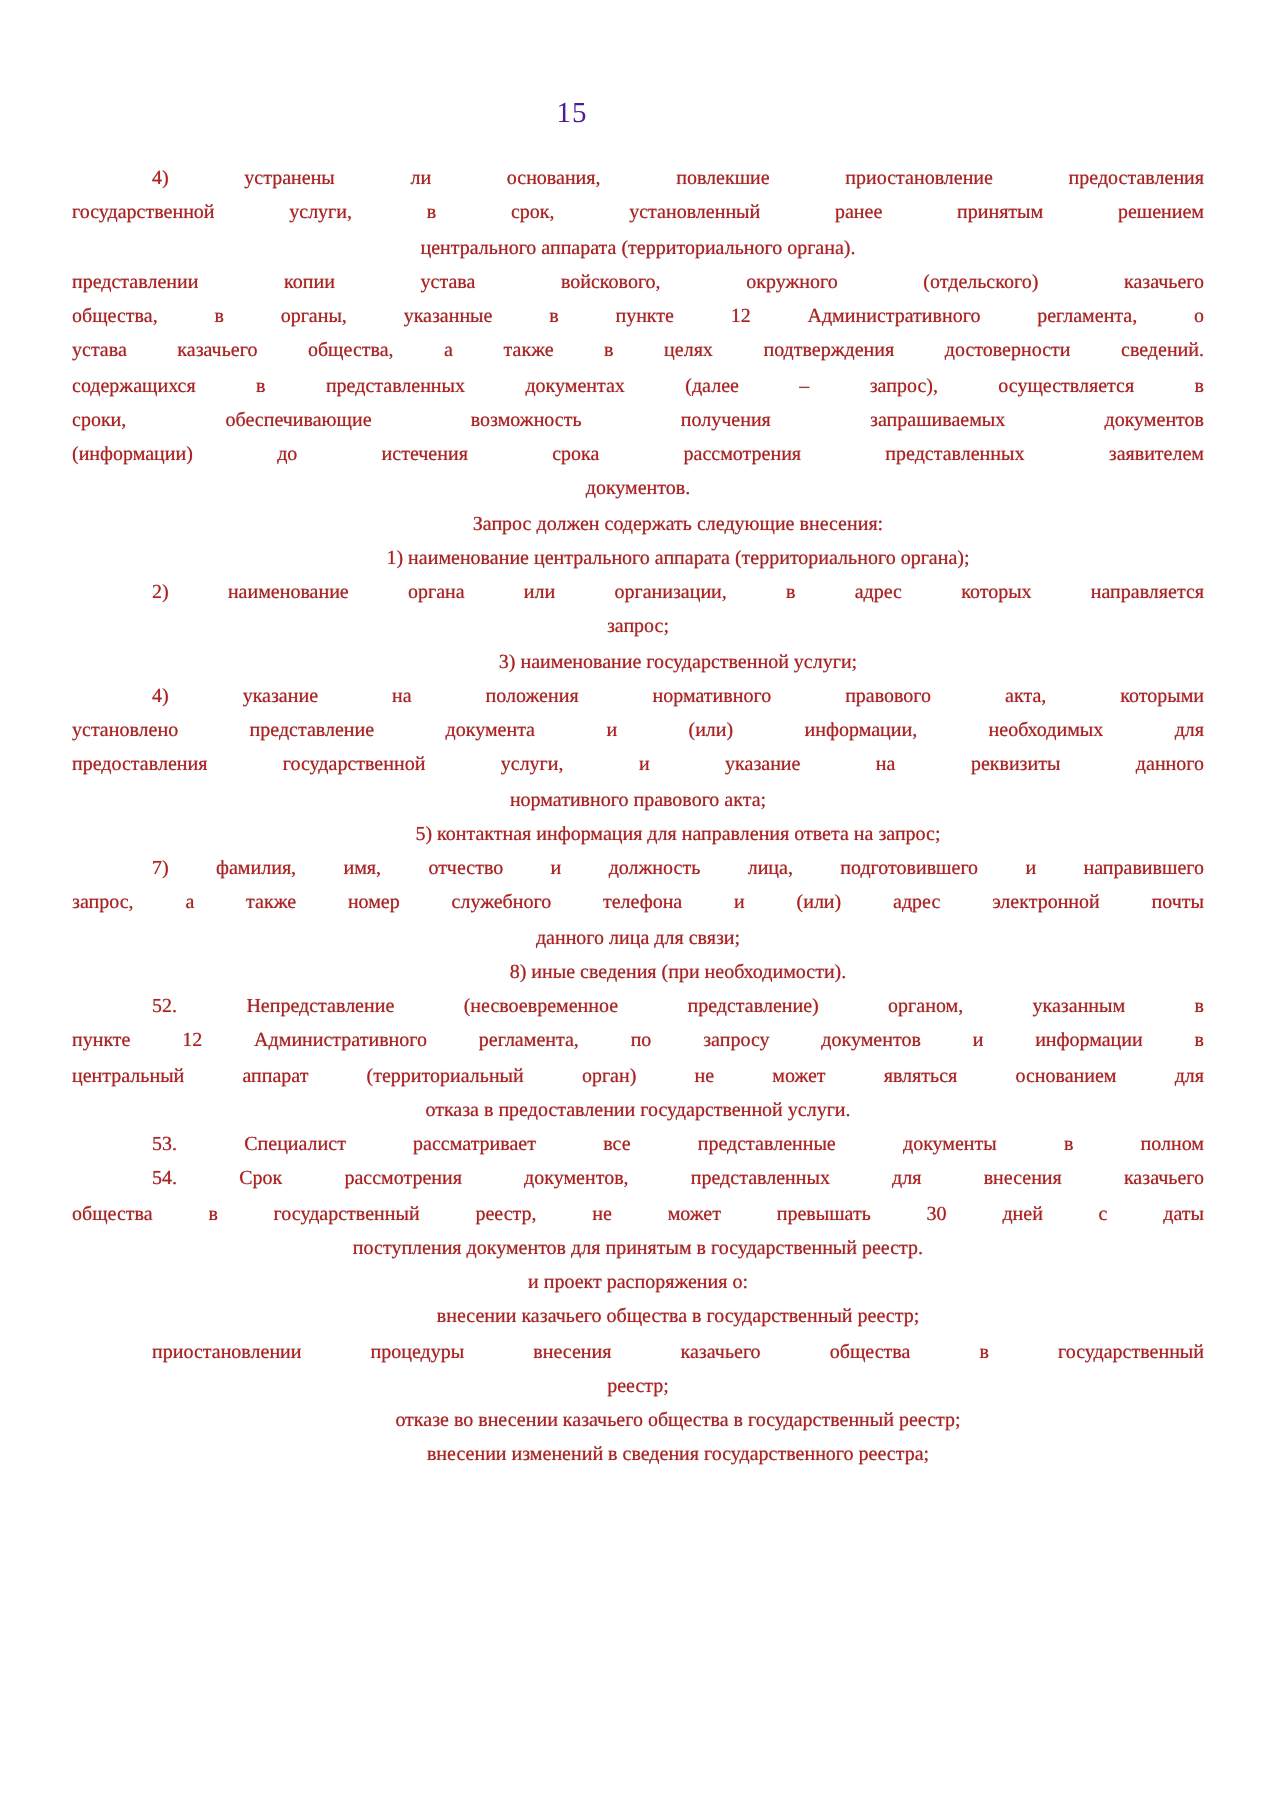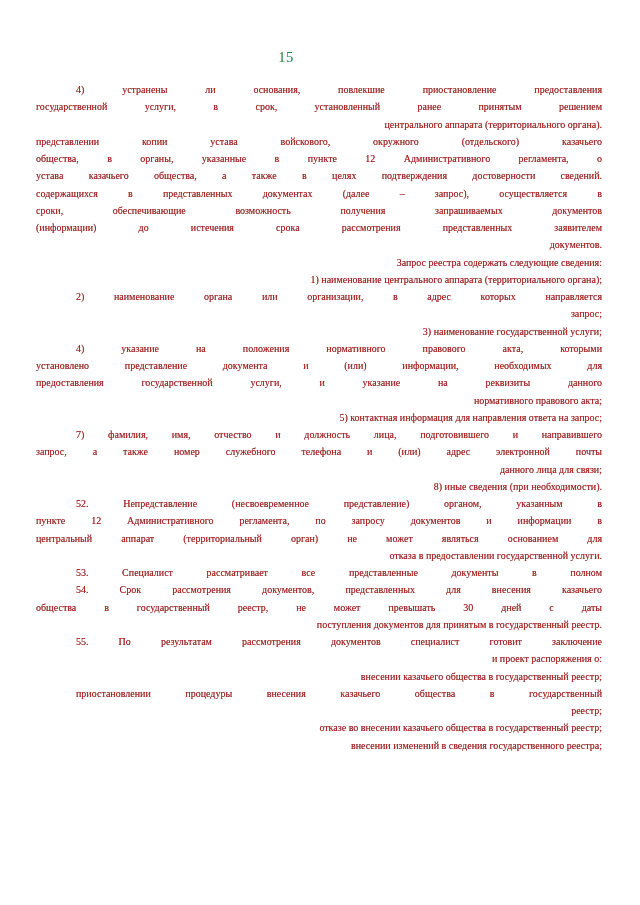--- a/index.html
+++ b/index.html
@@ -21,35 +21,35 @@
     background: #ffffff;
   }
   .page-number {
     position: absolute;
     top: 49px;
     left: 0;
     width: 572px;
     text-align: center;
     font-size: 14.5px;
     letter-spacing: 0.5px;
-    color: #15803d;
+    color: #4c1d95;
   }
   .text-block {
     position: absolute;
     left: 36px;
     top: 81px;
     width: 566px;
     font-size: 10px;
     line-height: 17.25px;
     color: #b91c1c;
     text-shadow: 0 0 0.45px rgba(20,20,20,0.55);
   }
   .ln {
     min-height: 17.25px;
-    text-align: right;
+    text-align: center;
   }
   .j {
     text-align: justify;
     text-align-last: justify;
   }
   .ind {
     text-indent: 40px;
   }
 </style>
 </head>
@@ -63,21 +63,21 @@
     <div class="ln ind j">4) устранены ли основания, повлекшие приостановление предоставления</div>
     <div class="ln j">государственной услуги, в срок, установленный ранее принятым решением</div>
     <div class="ln">центрального аппарата (территориального органа).</div>
     <div class="ln j">представлении копии устава войскового, окружного (отдельского) казачьего</div>
     <div class="ln j">общества, в органы, указанные в пункте 12 Административного регламента, о</div>
     <div class="ln j">устава казачьего общества, а также в целях подтверждения достоверности сведений.</div>
     <div class="ln j">содержащихся в представленных документах (далее – запрос), осуществляется в</div>
     <div class="ln j">сроки, обеспечивающие возможность получения запрашиваемых документов</div>
     <div class="ln j">(информации) до истечения срока рассмотрения представленных заявителем</div>
     <div class="ln">документов.</div>
-    <div class="ln ind">Запрос реестра содержать следующие сведения:</div>
+    <div class="ln ind">Запрос должен содержать следующие внесения:</div>
     <div class="ln ind">1) наименование центрального аппарата (территориального органа);</div>
     <div class="ln ind j">2) наименование органа или организации, в адрес которых направляется</div>
     <div class="ln">запрос;</div>
     <div class="ln ind">3) наименование государственной услуги;</div>
     <div class="ln ind j">4) указание на положения нормативного правового акта, которыми</div>
     <div class="ln j">установлено представление документа и (или) информации, необходимых для</div>
     <div class="ln j">предоставления государственной услуги, и указание на реквизиты данного</div>
     <div class="ln">нормативного правового акта;</div>
     <div class="ln ind">5) контактная информация для направления ответа на запрос;</div>
     <div class="ln ind j">7) фамилия, имя, отчество и должность лица, подготовившего и направившего</div>
@@ -85,21 +85,20 @@
     <div class="ln">данного лица для связи;</div>
     <div class="ln ind">8) иные сведения (при необходимости).</div>
     <div class="ln ind j">52. Непредставление (несвоевременное представление) органом, указанным в</div>
     <div class="ln j">пункте 12 Административного регламента, по запросу документов и информации в</div>
     <div class="ln j">центральный аппарат (территориальный орган) не может являться основанием для</div>
     <div class="ln">отказа в предоставлении государственной услуги.</div>
     <div class="ln ind j">53. Специалист рассматривает все представленные документы в полном</div>
     <div class="ln ind j">54. Срок рассмотрения документов, представленных для внесения казачьего</div>
     <div class="ln j">общества в государственный реестр, не может превышать 30 дней с даты</div>
     <div class="ln">поступления документов для принятым в государственный реестр.</div>
-    <div class="ln ind j">55. По результатам рассмотрения документов специалист готовит заключение</div>
     <div class="ln">и проект распоряжения о:</div>
     <div class="ln ind">внесении казачьего общества в государственный реестр;</div>
     <div class="ln ind j">приостановлении процедуры внесения казачьего общества в государственный</div>
     <div class="ln">реестр;</div>
     <div class="ln ind">отказе во внесении казачьего общества в государственный реестр;</div>
     <div class="ln ind">внесении изменений в сведения государственного реестра;</div>
   </div>
 
 </div>
 

